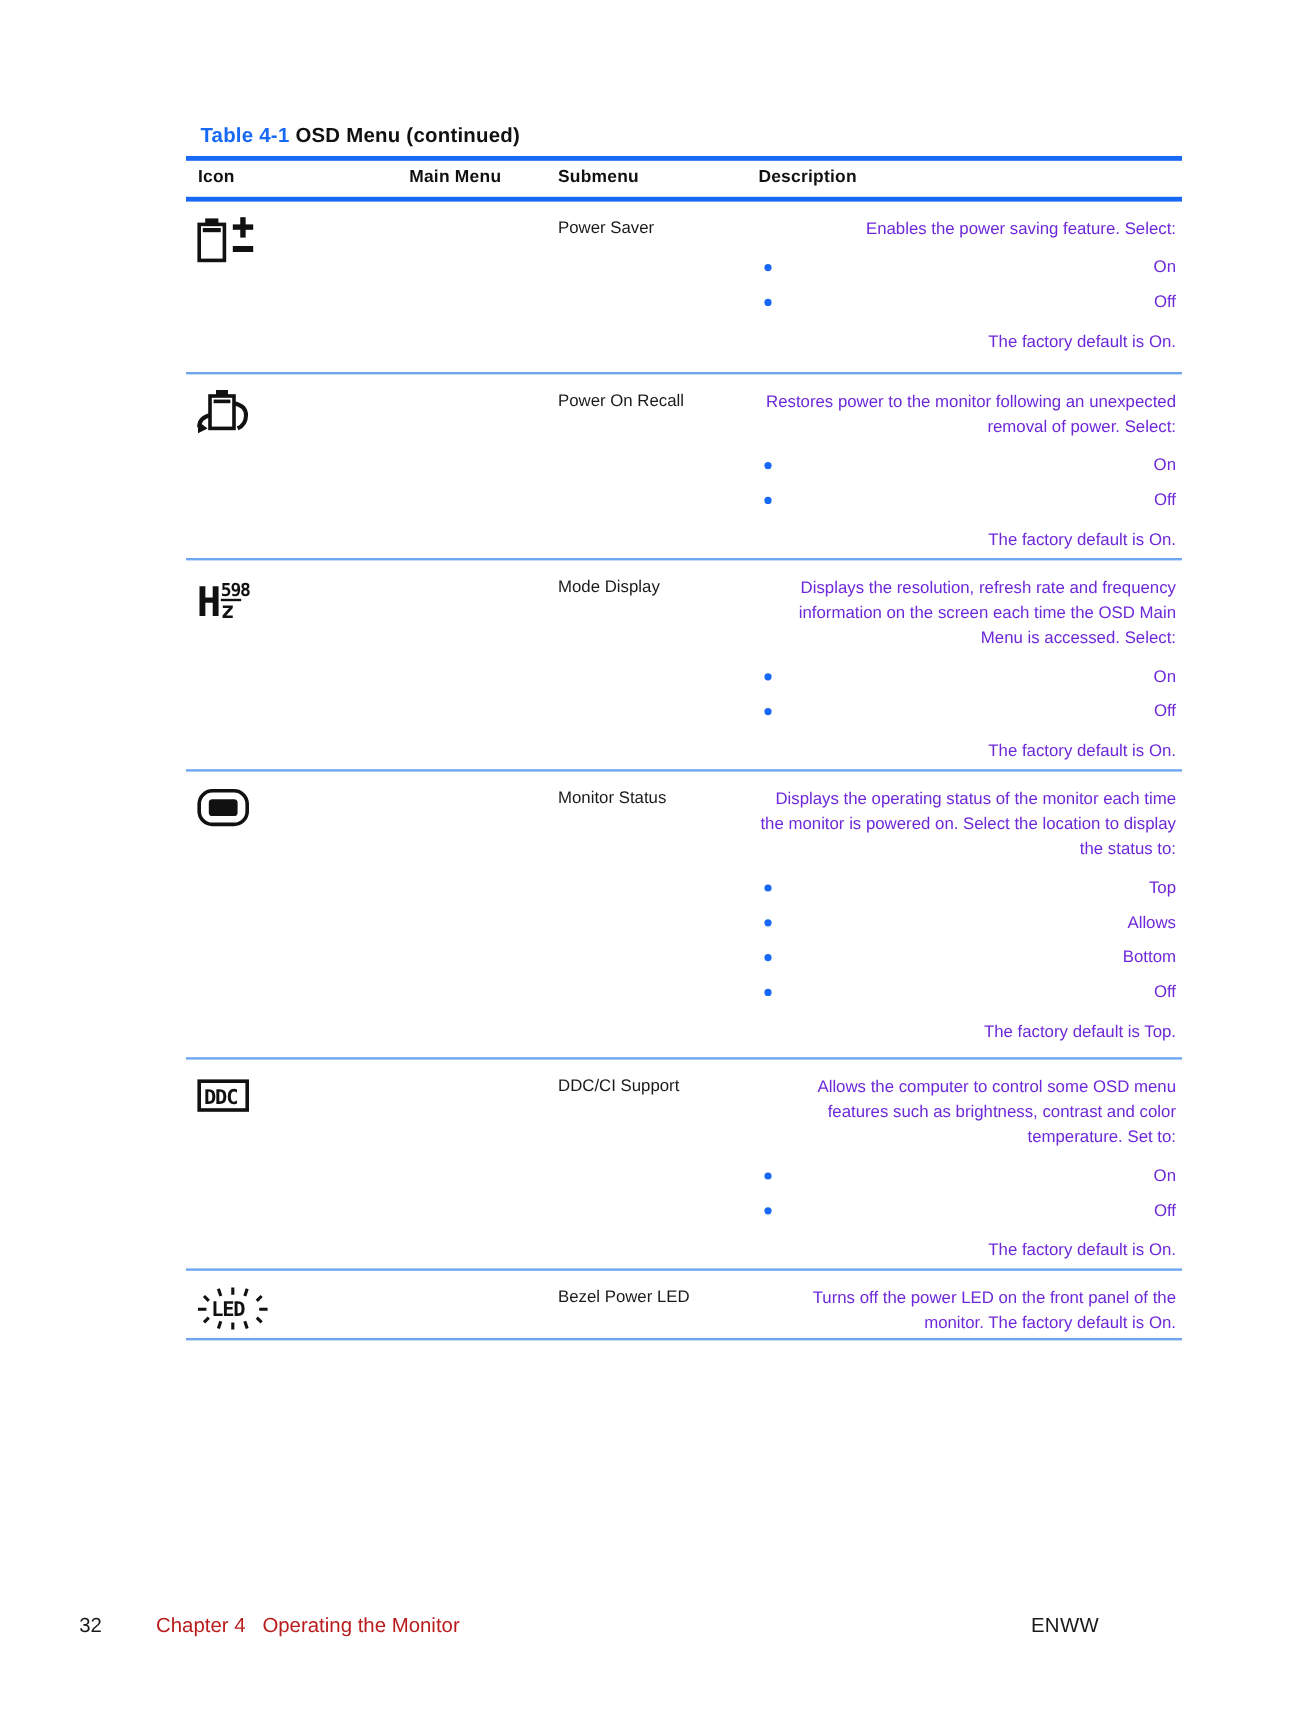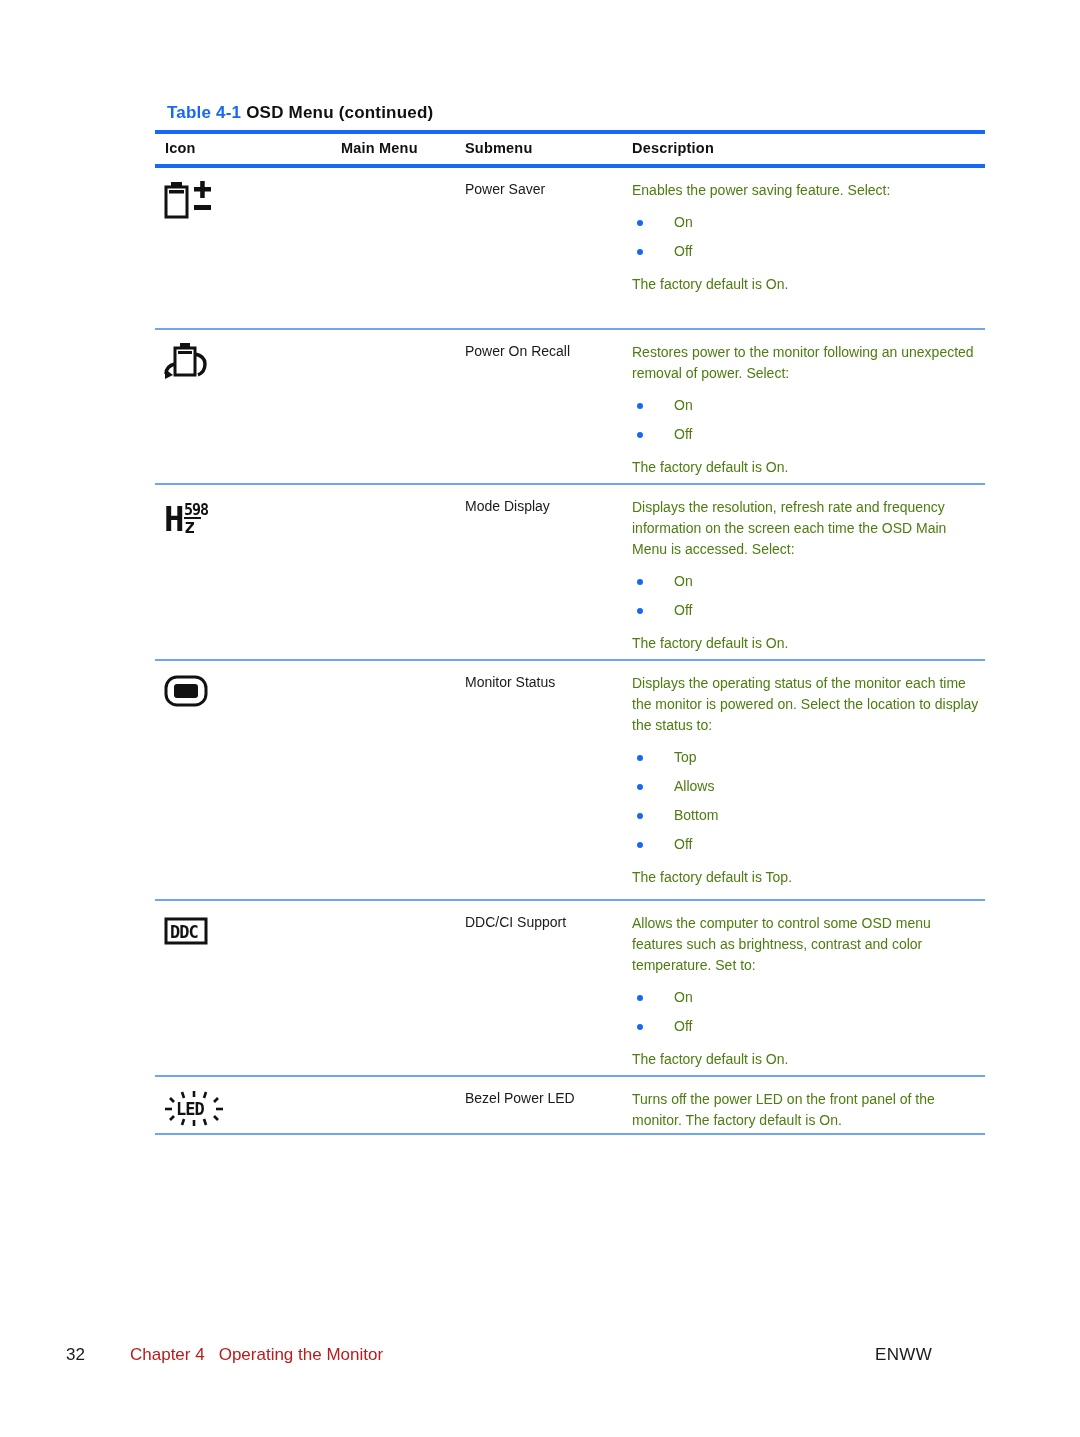--- a/index.html
+++ b/index.html
@@ -102,21 +102,22 @@
     color: #1a1a1a;
     white-space: nowrap;
   }
   .cell-desc {
     position: absolute;
     left: 477px;
     top: 12px;
     width: 348px;
     font-size: 14px;
     line-height: 21px;
-    color: #4d7c0f;
+    color: #6d28d9;
+    text-align: right;
   }
   .desc-lead { margin: 0 0 0 0; }
   .desc-tail { margin: 14px 0 0 0; }
 
   ul.opts {
     list-style: none;
     margin: 13px 0 0 0;
     padding: 0;
   }
   ul.opts li {
@@ -141,21 +142,20 @@
   
   .icon-art { display: block; }
 
   
   .footer {
     position: absolute;
     left: 0;
     top: 1345px;
     width: 984px;
     height: 30px;
-    padding-left: 16px;
   }
   .footer .pg-num {
     position: absolute;
     left: 66px;
     top: 0;
     font-size: 17px;
     color: #1a1a1a;
   }
   .footer .chap {
     position: absolute;
@@ -191,21 +191,21 @@
 
     <div class="thead">
       <div class="th col-icon">Icon</div>
       <div class="th col-main">Main Menu</div>
       <div class="th col-sub">Submenu</div>
       <div class="th col-desc">Description</div>
     </div>
 
     <div class="rule-thick-bottom"></div>
 
-    <div class="row" style="height:160px">
+    <div class="row" style="height:142px">
       <div class="cell-icon">
         <svg class="icon-art" width="56" height="42" viewBox="0 0 56 42" aria-hidden="true">
           <rect x="8" y="2" width="11" height="6" fill="#111"></rect>
           <rect x="3" y="7" width="21" height="30" fill="#fff" stroke="#111" stroke-width="3"></rect>
           <rect x="6" y="10" width="15" height="3.5" fill="#111"></rect>
           <rect x="31" y="7" width="17" height="4.5" fill="#111"></rect>
           <rect x="37.2" y="1" width="4.5" height="17" fill="#111"></rect>
           <rect x="31" y="25" width="17" height="5" fill="#111"></rect>
         </svg>
       </div>

